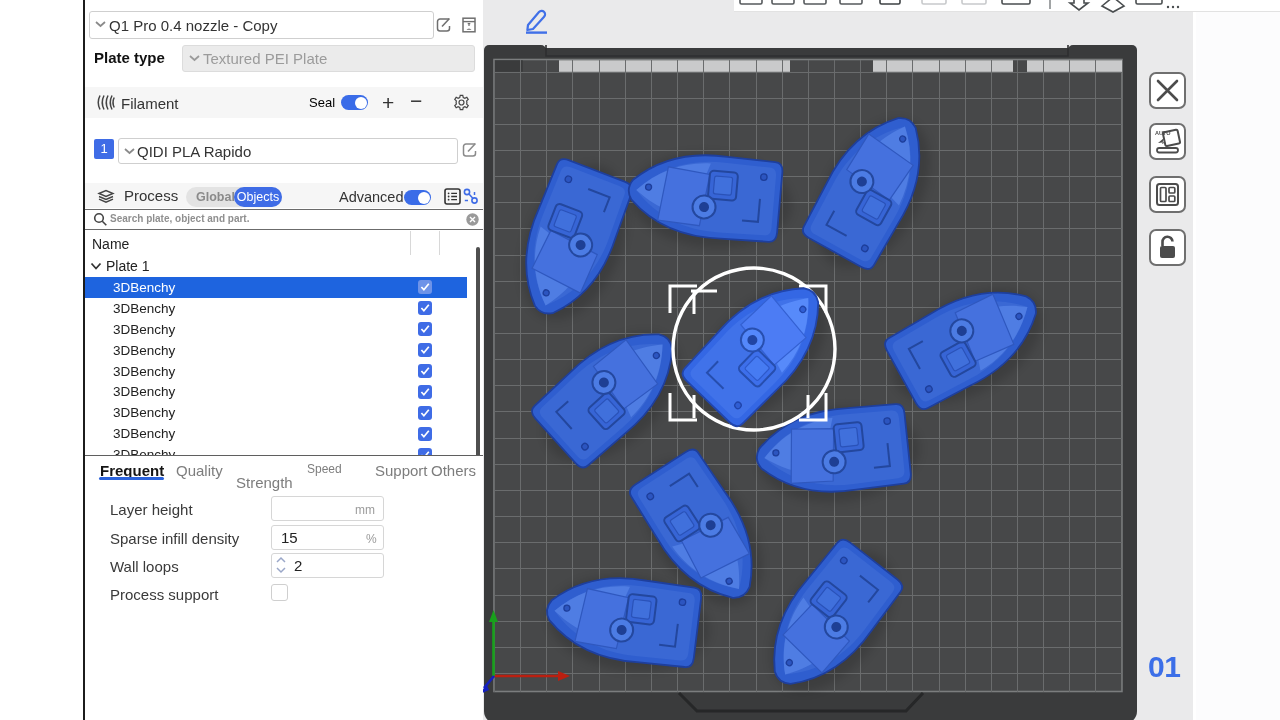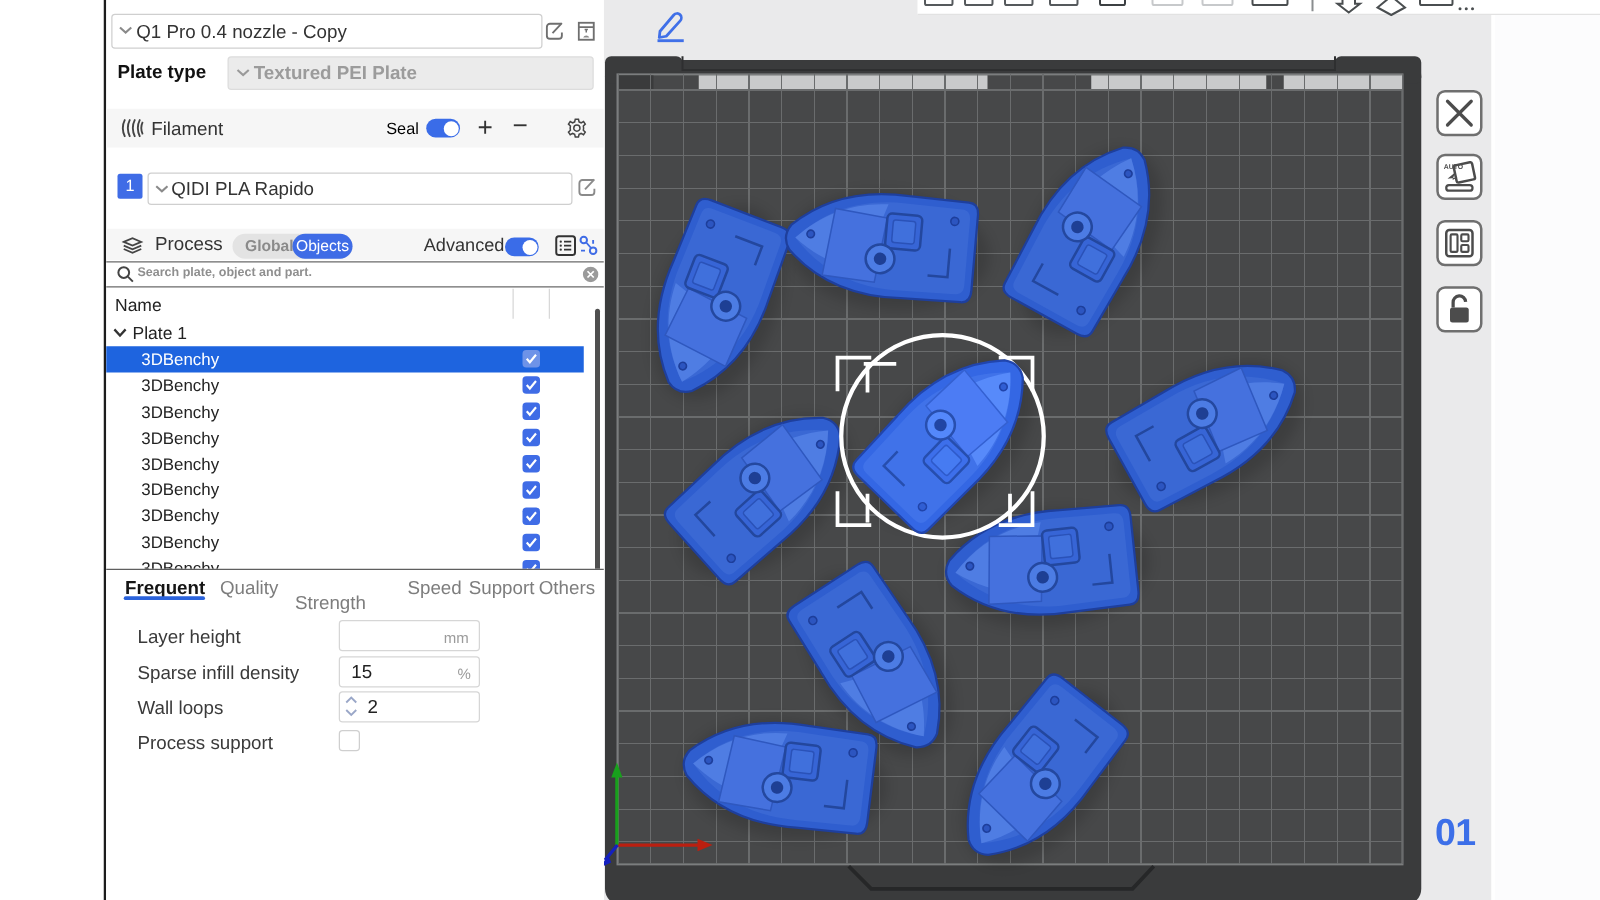--- a/index.html
+++ b/index.html
@@ -131,21 +131,21 @@
 <rect x="1" y="1.2" width="12" height="13.6" fill="none" stroke="#6f6f6f" stroke-width="1.5"></rect>
 <line x1="1" y1="4.6" x2="13" y2="4.6" stroke="#6f6f6f" stroke-width="1.4"></line>
 <path d="M7 6 L7 9 M5.7 6.6 L8.3 6.6" stroke="#6f6f6f" stroke-width="1.2"></path>
 <path d="M4.5 13 A2.8 2.8 0 0 1 9.5 13 Z" fill="#8a8a8a"></path>
     </svg>
     <div class="abs" style="left:94px;top:49px;font-size:15px;color:#111;font-weight:bold;white-space:nowrap;">Plate type</div>
     <div class="abs" style="left:182px;top:45px;width:293px;height:27px;border:1px solid #dcdcdc;border-radius:3px;background:#ebebeb"></div>
     <svg style="position:absolute;left:189px;top:55px" width="11" height="8">
       <path d="M1 1 L5.5 5 L10 1" fill="none" stroke="#9a9a9a" stroke-width="1.7"></path>
     </svg>
-    <div class="abs" style="left:203px;top:50px;font-size:15px;color:#9b9b9b;font-weight:bold;white-space:nowrap;">Textured PEI Plate</div>
+    <div class="abs" style="left:203px;top:50px;font-size:15px;color:#9b9b9b;font-weight:normal;white-space:nowrap;">Textured PEI Plate</div>
     <div class="abs" style="left:85px;top:87px;width:398px;height:31px;background:#f6f6f6"></div>
     <svg class="abs" style="left:96px;top:95px" width="19" height="15">
 <path d="M4 0.5 Q0.5 7.5 4 14.5" fill="none" stroke="#444" stroke-width="1.5"></path>
 <path d="M8 0.5 Q4.5 7.5 8 14.5" fill="none" stroke="#444" stroke-width="1.5"></path>
 <path d="M12 0.5 Q8.5 7.5 12 14.5" fill="none" stroke="#444" stroke-width="1.5"></path>
 <path d="M16 0.5 Q12.5 7.5 16 14.5" fill="none" stroke="#444" stroke-width="1.5"></path>
 <path d="M18.2 2.5 Q15.8 7.5 18.2 12.5" fill="none" stroke="#444" stroke-width="1.5"></path>
 </svg>
     <div class="abs" style="left:121px;top:95px;font-size:15px;color:#333;font-weight:500;white-space:nowrap;">Filament</div>
     <div class="abs" style="left:309px;top:95px;font-size:13px;color:#000000;font-weight:normal;white-space:nowrap;">Seal</div>
@@ -245,21 +245,21 @@
       </svg></div>
     <div class="abs" style="left:113px;top:447.0px;font-size:13.5px;color:#222;font-weight:normal;white-space:nowrap;">3DBenchy</div>
     <div style="position:absolute;left:418px;top:447.5px;width:14px;height:14px;background:#3f6ce6;border-radius:3px"><svg width="14" height="14">
         <path d="M3.4 7.0 L5.88 9.8 L10.8 3.8" fill="none" stroke="#fff" stroke-width="1.7"></path>
       </svg></div>
     <div class="abs" style="left:476px;top:247px;width:3.5px;height:210px;background:#4f4f4f;border-radius:2px"></div>
     <div class="abs" style="left:85px;top:455px;width:398px;height:265px;background:#fff;border-top:1px solid #5f5f5f"></div>
     <div class="abs" style="left:100px;top:462px;font-size:15px;color:#151515;font-weight:bold;white-space:nowrap;">Frequent</div>
     <div class="abs" style="left:176px;top:462px;font-size:15px;color:#7d7d7d;font-weight:normal;white-space:nowrap;">Quality</div>
     <div class="abs" style="left:236px;top:474px;font-size:15px;color:#7d7d7d;font-weight:normal;white-space:nowrap;">Strength</div>
-    <div class="abs" style="left:307px;top:462px;font-size:15px;color:#7d7d7d;font-weight:normal;white-space:nowrap;margin-left:19px;">Speed</div>
+    <div class="abs" style="left:307px;top:462px;font-size:12px;color:#7d7d7d;font-weight:normal;white-space:nowrap;">Speed</div>
     <div class="abs" style="left:363px;top:462px;font-size:15px;color:#7d7d7d;font-weight:normal;white-space:nowrap;margin-left:12px;">Support</div>
     <div class="abs" style="left:431px;top:462px;font-size:15px;color:#7d7d7d;font-weight:normal;white-space:nowrap;">Others</div>
     <div class="abs" style="left:99px;top:477px;width:65px;height:3px;background:#2b63dc;border-radius:2px"></div>
     <div class="abs" style="left:110px;top:501px;font-size:15px;color:#3a3a3a;font-weight:normal;white-space:nowrap;">Layer height</div>
     <div class="abs" style="left:271px;top:496px;width:113px;height:25px;border:1px solid #d6d6d6;border-radius:3px;background:#fff"></div>
     <div class="abs" style="left:281px;top:500px;font-size:15px;color:#222;font-weight:normal;white-space:nowrap;margin-top:25px;">0.2</div>
     <div class="abs" style="left:355px;top:503px;font-size:12px;color:#9b9b9b;font-weight:normal;white-space:nowrap;">mm</div>
     <div class="abs" style="left:110px;top:530px;font-size:15px;color:#3a3a3a;font-weight:normal;white-space:nowrap;">Sparse infill density</div>
     <div class="abs" style="left:271px;top:525px;width:113px;height:25px;border:1px solid #d6d6d6;border-radius:3px;background:#fff"></div>
     <div class="abs" style="left:281px;top:529px;font-size:15px;color:#222;font-weight:normal;white-space:nowrap;">15</div>

